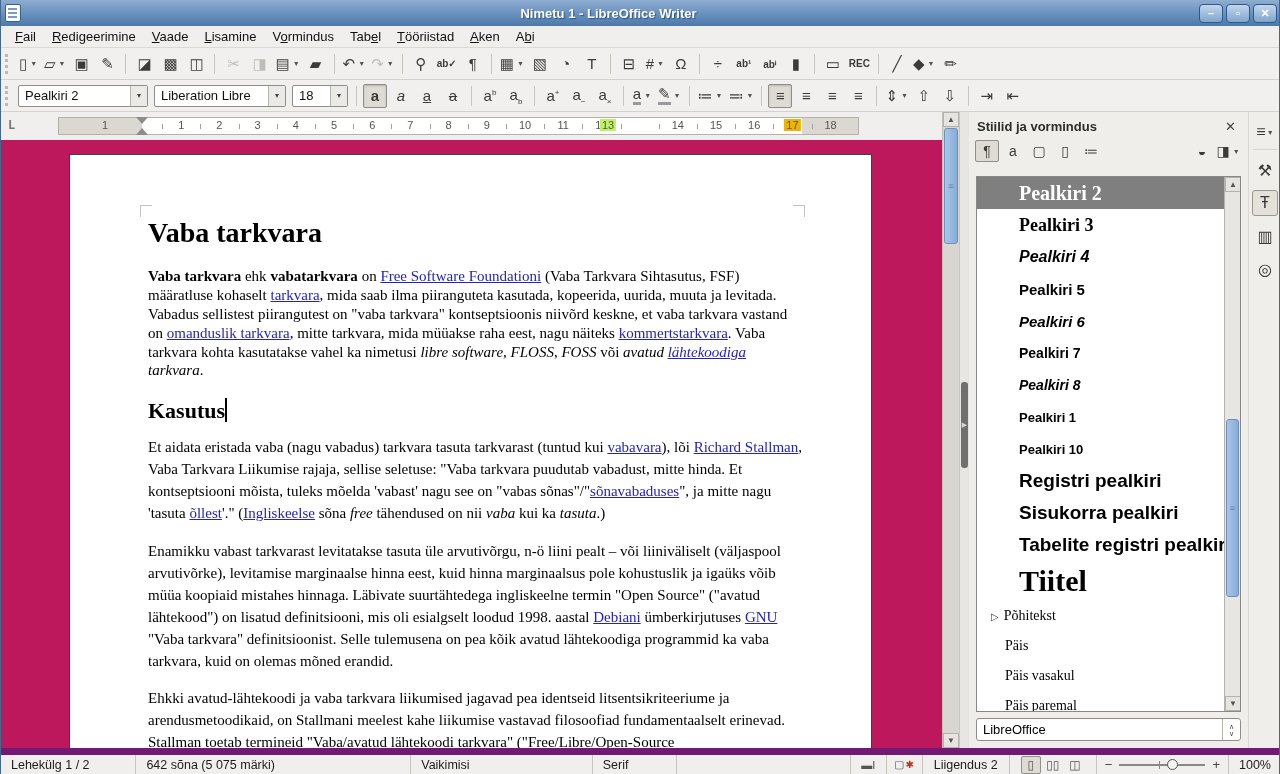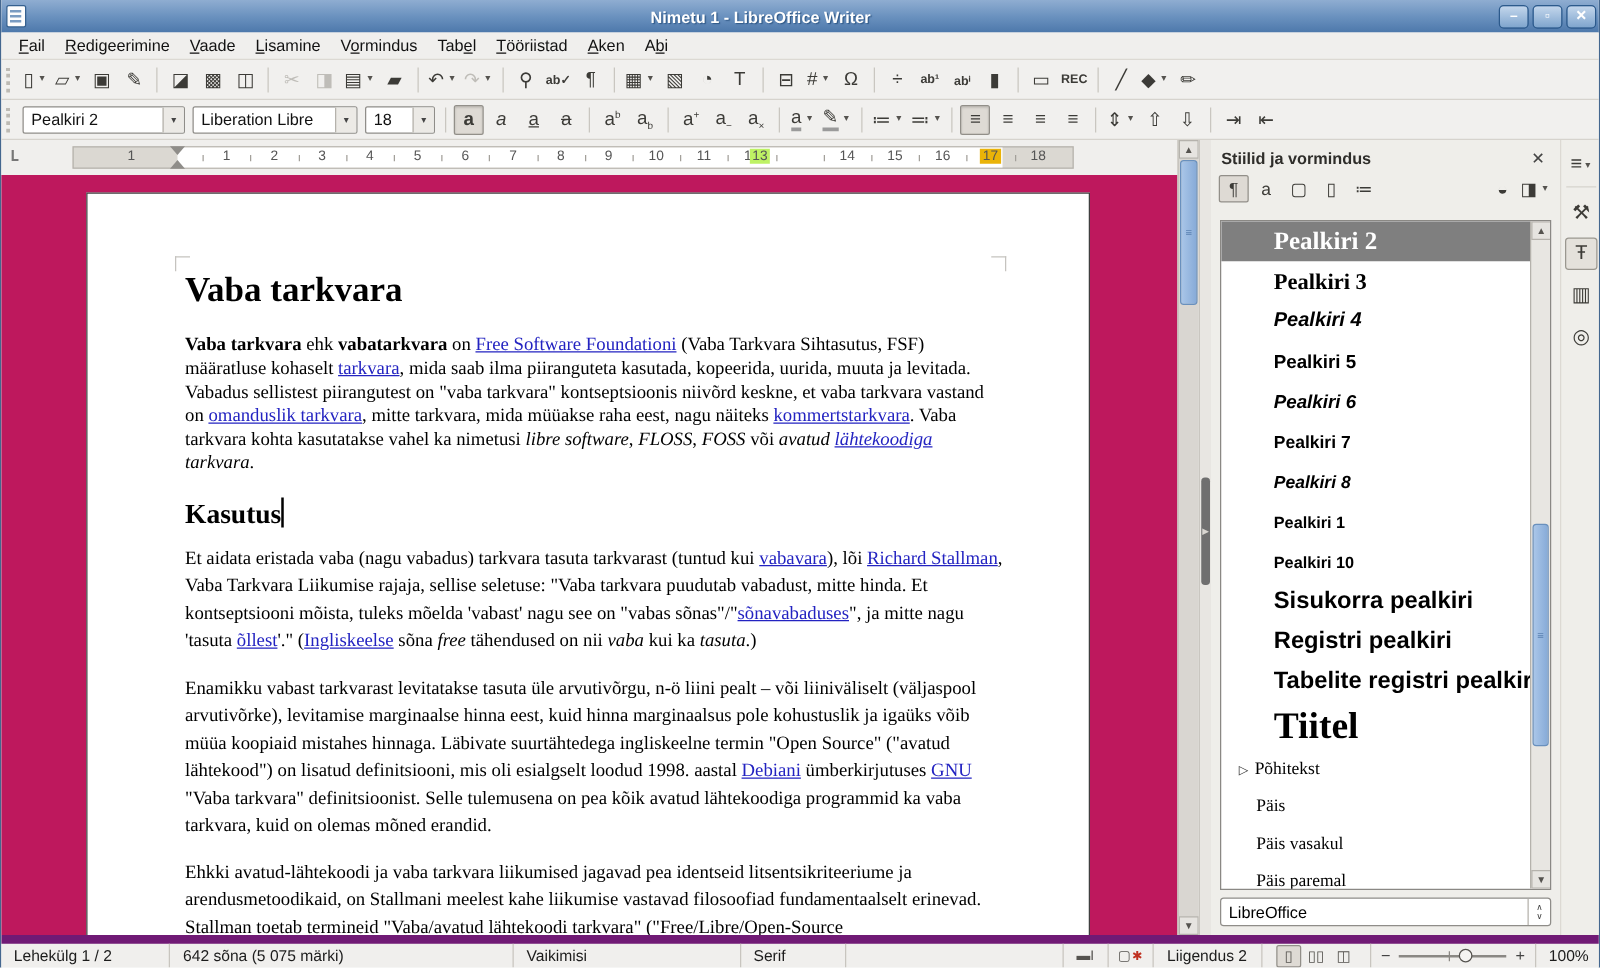--- a/index.html
+++ b/index.html
@@ -497,24 +497,24 @@
         <div class="stitem st-h8">
           <span>Pealkiri 8</span>
         </div>
         <div class="stitem st-h9">
           <span>Pealkiri 1</span>
         </div>
         <div class="stitem st-h10">
           <span>Pealkiri 10</span>
         </div>
         <div class="stitem st-idx">
+          <span>Registri pealkiri</span>
+        </div>
+        <div class="stitem st-idx">
           <span>Sisukorra pealkiri</span>
-        </div>
-        <div class="stitem st-idx">
-          <span>Registri pealkiri</span>
         </div>
         <div class="stitem st-idx">
           <span>Tabelite registri pealkiri</span>
         </div>
         <div class="stitem st-title">
           <span>Tiitel</span>
         </div>
         <div class="stitem st-body">
           <span class="expander">▷</span>
           <span>Põhitekst</span>

